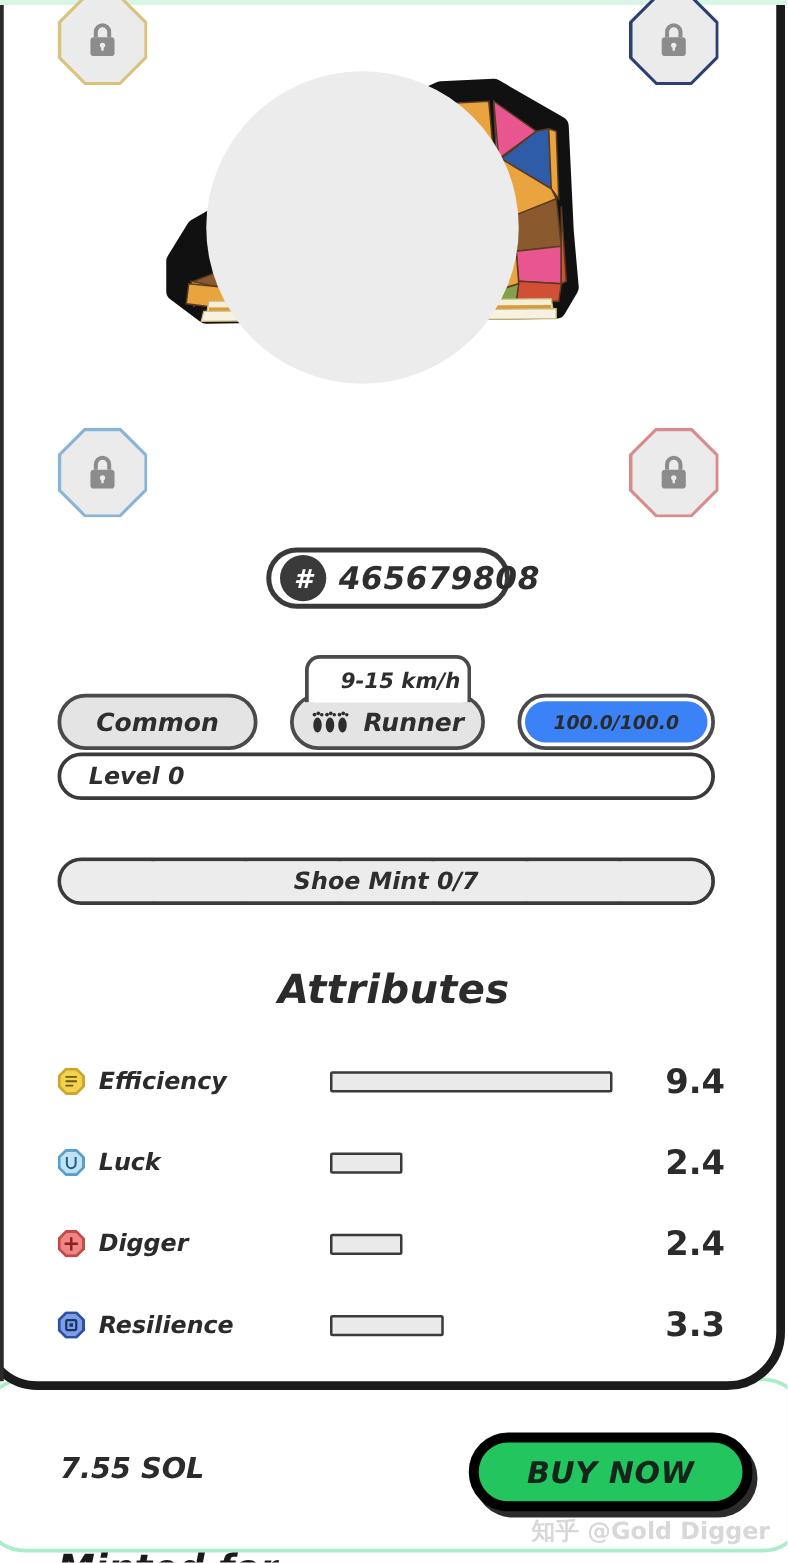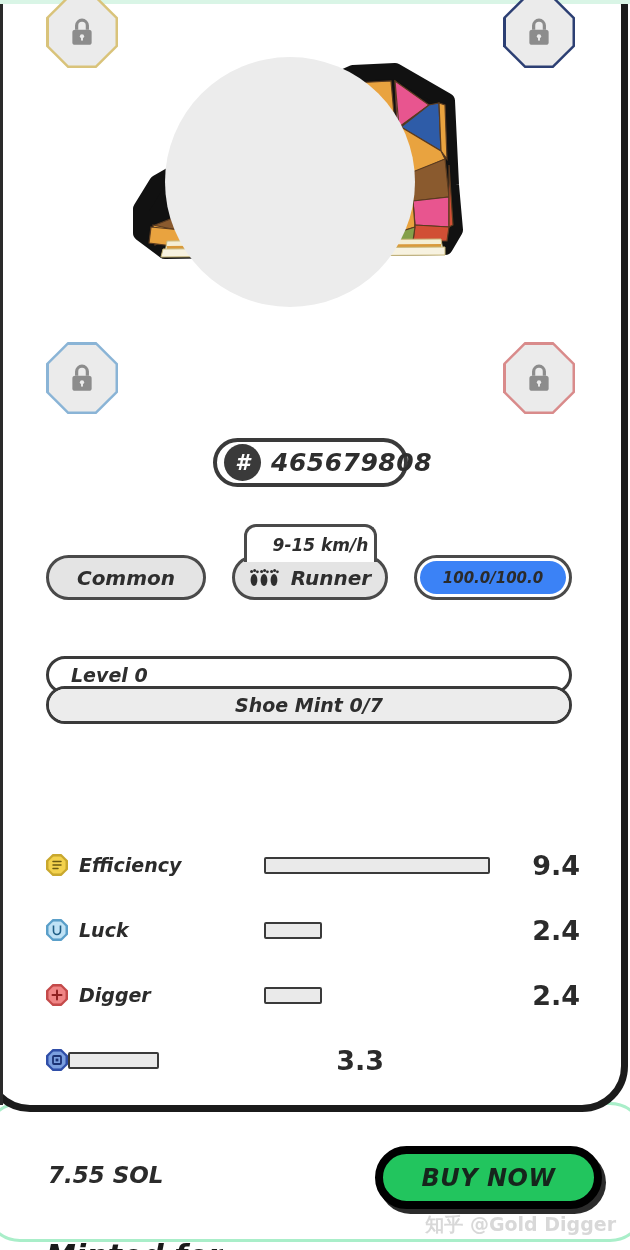--- a/index.html
+++ b/index.html
@@ -110,21 +110,21 @@
   }
   .feet{ display:flex; align-items:center; gap:1px; }
 
   
   .row-pill{
     position:absolute; left:46px; width:526px; height:38px;
     border:3px solid #3a3a3a; border-radius:20px; background:#fff;
     display:flex; align-items:center;
     font-size:19px; font-weight:bold; font-style:italic; color:#2e2e2e;
   }
-  .row-level{ top:656px; padding-left:22px; }
+  .row-level{ top:602px; padding-left:22px; }
   .row-mint{
     top:686px; background:#ececec; padding:0; overflow:hidden;
     justify-content:center; position:absolute;
   }
   .mint-segments{
     position:absolute; inset:0; display:flex; gap:3px;
   }
   .mint-seg{ flex:1; background:#ececec; }
   .mint-label{
     position:relative; z-index:2; width:100%; text-align:center;
@@ -340,20 +340,21 @@
       <div class="mint-seg"></div>
       <div class="mint-seg"></div>
       <div class="mint-seg"></div>
       <div class="mint-seg"></div>
       <div class="mint-seg"></div>
       <div class="mint-seg"></div>
     </div>
     <div class="mint-label">Shoe Mint 0/7</div>
   </div>
 
+  <div class="attr-title">Attributes</div>
 
   <div class="attr-row" style="top:848px;">
     <span class="attr-icon">
       <span class="attr-oct" style="background:#c9a82e;"></span>
       <span class="attr-oct" style="background:#f3d24e; transform:scale(0.8);"></span>
       <svg viewBox="0 0 22 22" style="position:absolute;inset:0;">
         <g stroke="#6b5a12" stroke-width="1.5" stroke-linecap="round">
           <line x1="7" y1="7.5" x2="15" y2="7.5"></line>
           <line x1="7" y1="11" x2="15" y2="11"></line>
           <line x1="7" y1="14.5" x2="12" y2="14.5"></line>
@@ -402,20 +403,21 @@
 
   <div class="attr-row" style="top:1043px;">
     <span class="attr-icon">
       <span class="attr-oct" style="background:#2f4ea8;"></span>
       <span class="attr-oct" style="background:#7b9fe0; transform:scale(0.8);"></span>
       <svg viewBox="0 0 22 22" style="position:absolute;inset:0;">
         <rect x="7" y="7" width="8" height="8" rx="1" fill="none" stroke="#1b3174" stroke-width="1.8"></rect>
         <rect x="9.6" y="9.6" width="2.8" height="2.8" fill="#1b3174"></rect>
       </svg>
     </span>
+    <span class="attr-name">Resilience</span>
     <span class="bar-track">
       <span class="bar-fill" style="display:block;width:38%;"></span>
     </span>
     <span class="attr-val">3.3</span>
   </div>
 
   <div class="price">7.55 SOL</div>
   <div class="buy-btn">BUY NOW</div>
 
   <div class="watermark">知乎 @Gold Digger</div>

